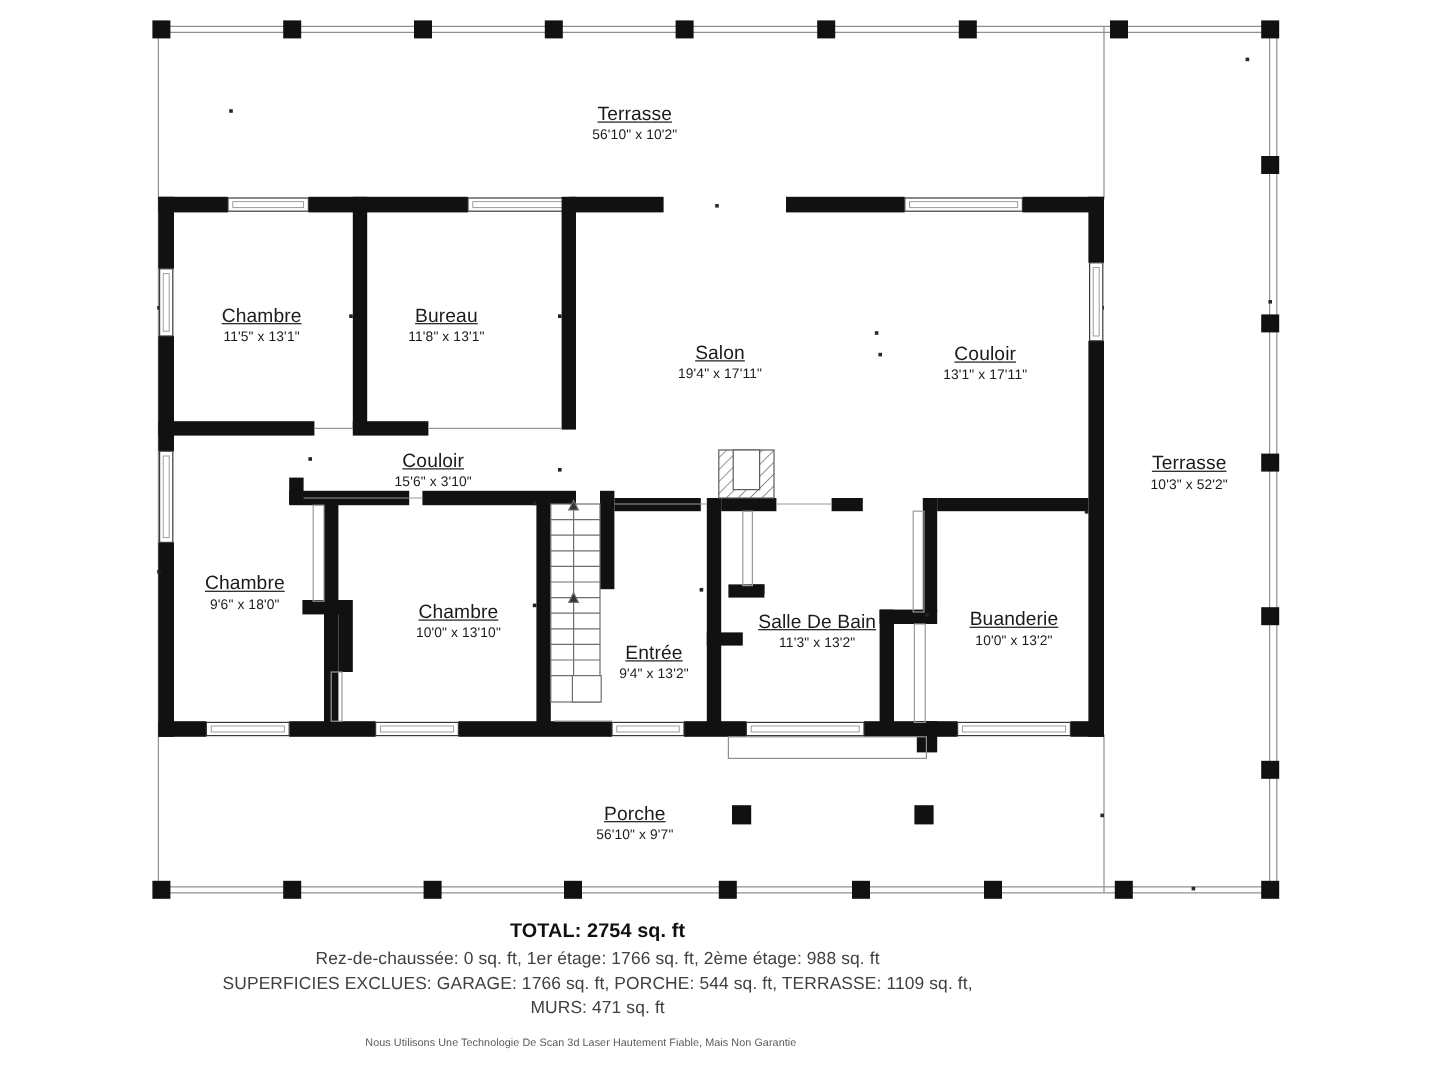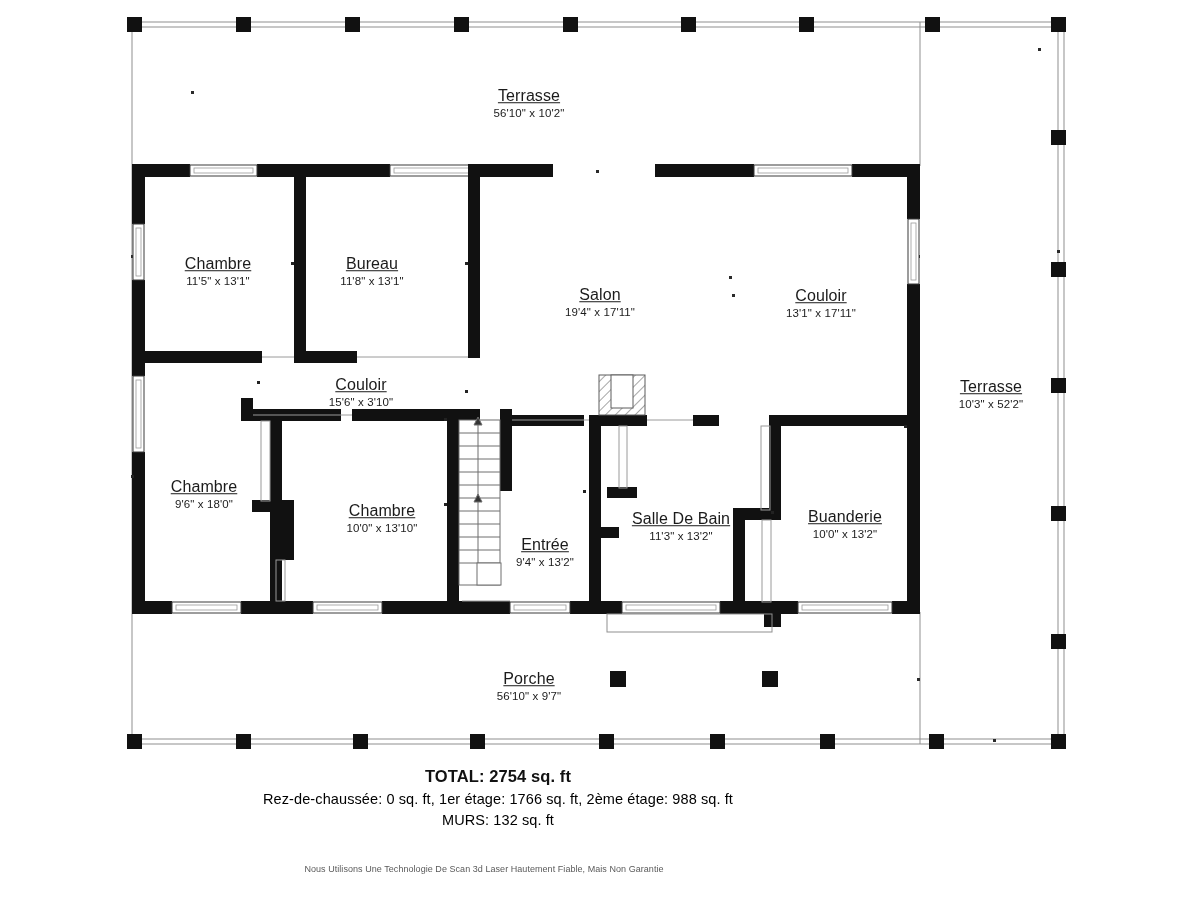--- a/index.html
+++ b/index.html
@@ -63,21 +63,21 @@
   }
   .summary .total {
     font-size: 16.5px;
     font-weight: bold;
     color: #111;
     line-height: 1.45;
     letter-spacing: 0.1px;
   }
   .summary .detail-line {
     font-size: 14.5px;
-    color: #000000;
+    color: #404040;
     line-height: 1.42;
     letter-spacing: 0.1px;
   }
   .disclaimer {
     position: absolute;
     left: 0;
     top: 864px;
     width: 968px;
     text-align: center;
     font-size: 9px;
@@ -380,18 +380,19 @@
   </div>
 
   <div class="room-label" style="left:529px; top:686px;">
     <span class="rl-name">Porche</span>
     <span class="rl-dim">56'10" x 9'7"</span>
   </div>
 
   <div class="summary">
     <div class="total">TOTAL: 2754 sq. ft</div>
     <div class="detail-line">Rez-de-chaussée: 0 sq. ft, 1er étage: 1766 sq. ft, 2ème étage: 988 sq. ft</div>
-    <div class="detail-line">MURS: 132 sq. ft</div>
+    <div class="detail-line">SUPERFICIES EXCLUES: GARAGE: 1766 sq. ft, PORCHE: 544 sq. ft, TERRASSE: 1109 sq. ft,</div>
+    <div class="detail-line">MURS: 471 sq. ft</div>
   </div>
 
   <div class="disclaimer">Nous Utilisons Une Technologie De Scan 3d Laser Hautement Fiable, Mais Non Garantie</div>
 
 </div>
 
 </body></html>

